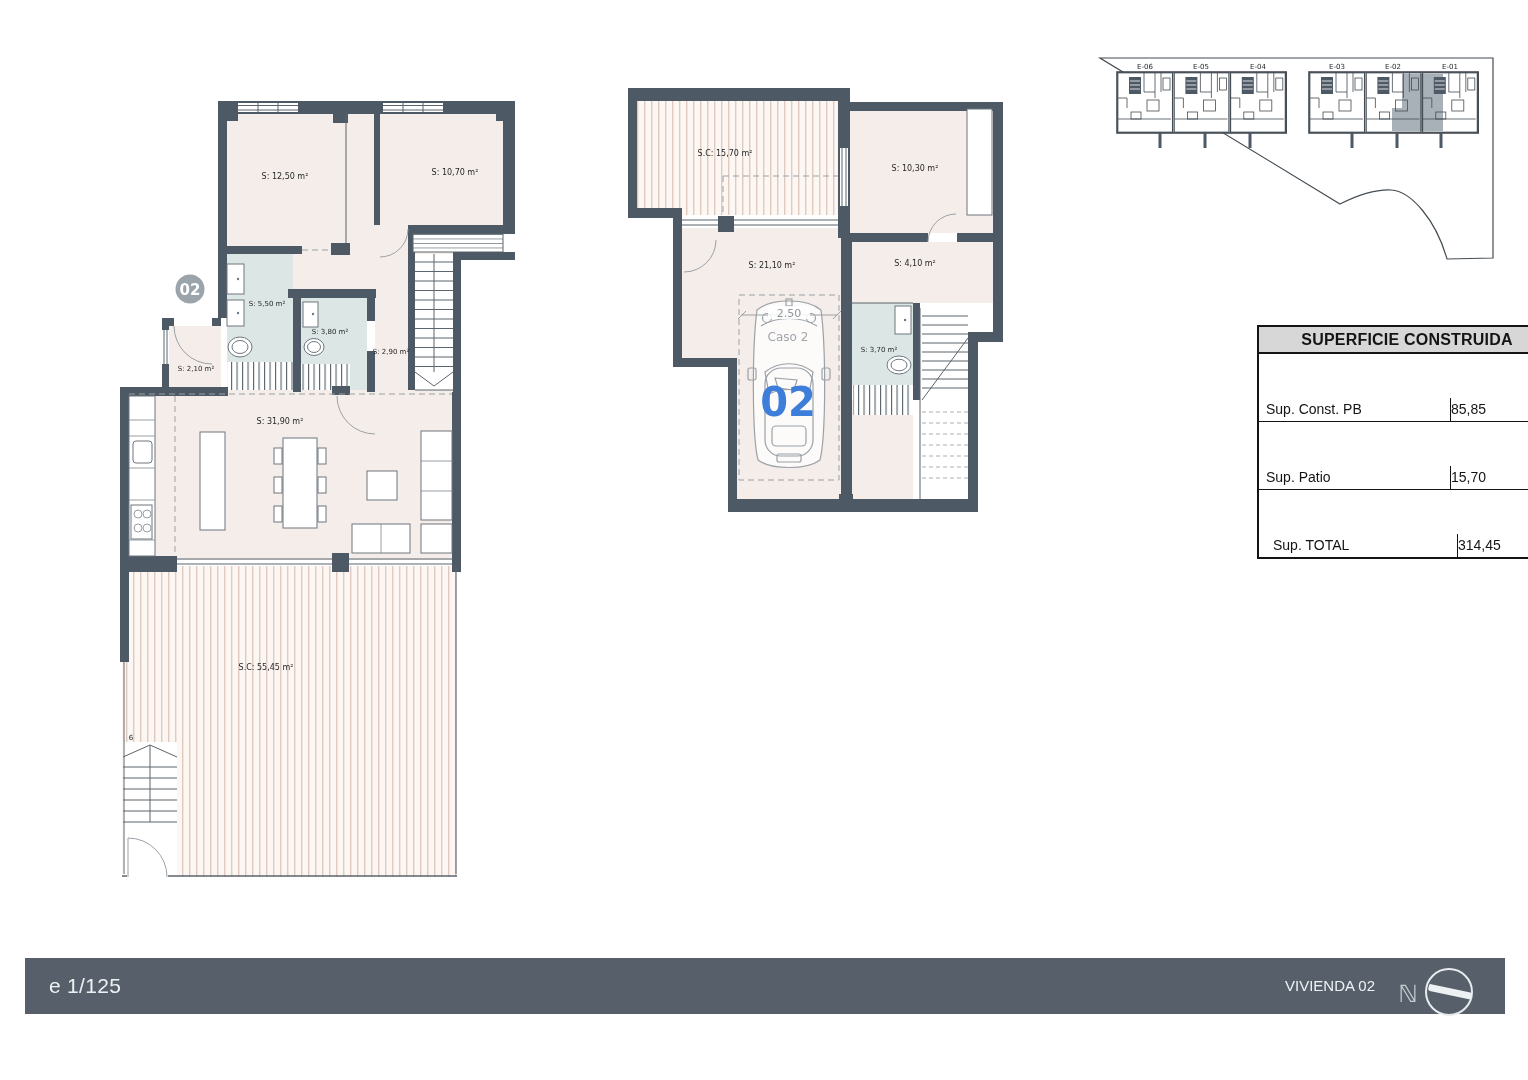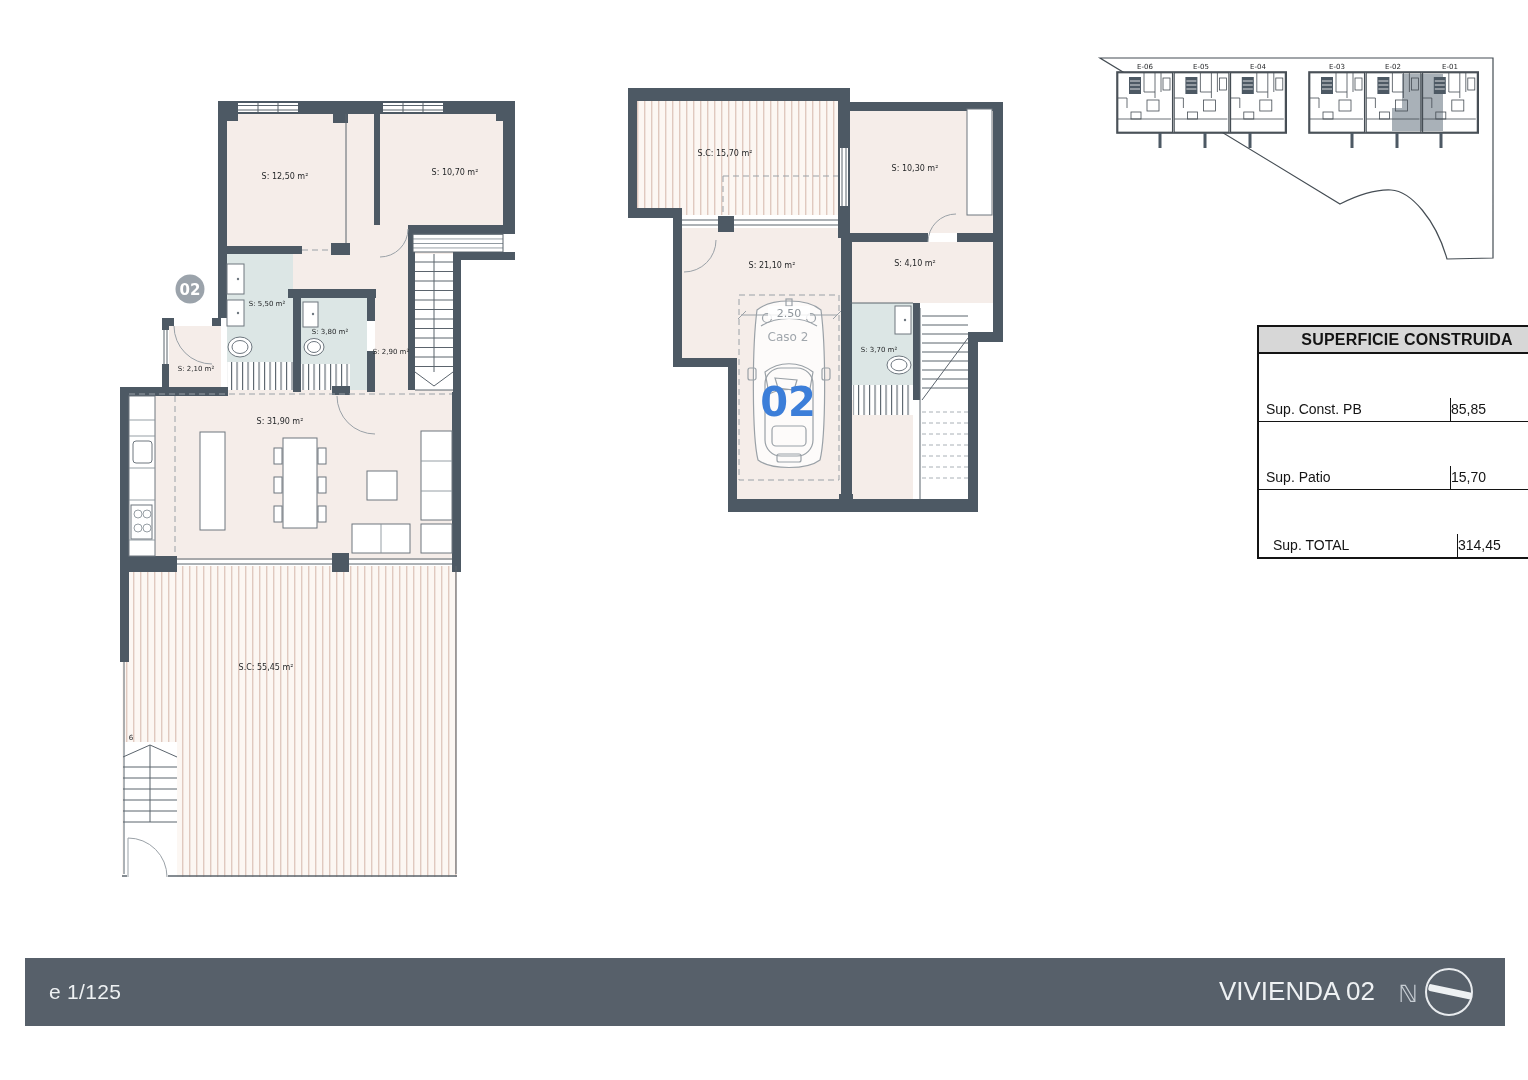--- a/index.html
+++ b/index.html
@@ -1,23 +1,23 @@
 <!DOCTYPE html>
 <html><head>
 <meta charset="utf-8">
 <style>
   html,body{margin:0;padding:0;background:#ffffff;}
   .canvas{position:relative;width:1528px;height:1080px;background:#fff;overflow:hidden;
           font-family:"Liberation Sans",sans-serif;}
 
   
-  .bottom-bar{position:absolute;left:25px;top:958px;width:1480px;height:68px;
+  .bottom-bar{position:absolute;left:25px;top:958px;width:1480px;height:56px;
               background:#57606a;display:flex;align-items:center;color:#eef1f3;}
   .scale-text{font-size:21px;padding-left:24px;letter-spacing:.3px;}
-  .title-texts{margin-left:auto;padding-right:130px;line-height:1.3;font-size:26px;}
+  .title-texts{margin-left:auto;padding-right:130px;line-height:1.3;font-size:15px;}
 
   
   .area-table{position:absolute;left:1257px;top:325px;width:296px;
               border:2px solid #141414;background:#fff;color:#141414;}
   .at-header{height:25px;line-height:25px;background:#d7d7d7;text-align:center;
              font-weight:bold;font-size:16px;border-bottom:2px solid #141414;letter-spacing:.2px;}
   .at-row{display:flex;height:23px;line-height:23px;border-bottom:1.5px solid #141414;font-size:14px;margin-top:44px;}
   .at-row:last-child{border-bottom:none;padding-left:7px;}
   .at-label{width:184px;border-right:1.5px solid #141414;padding-left:7px;}
   .at-value{flex:1;text-align:left;}

